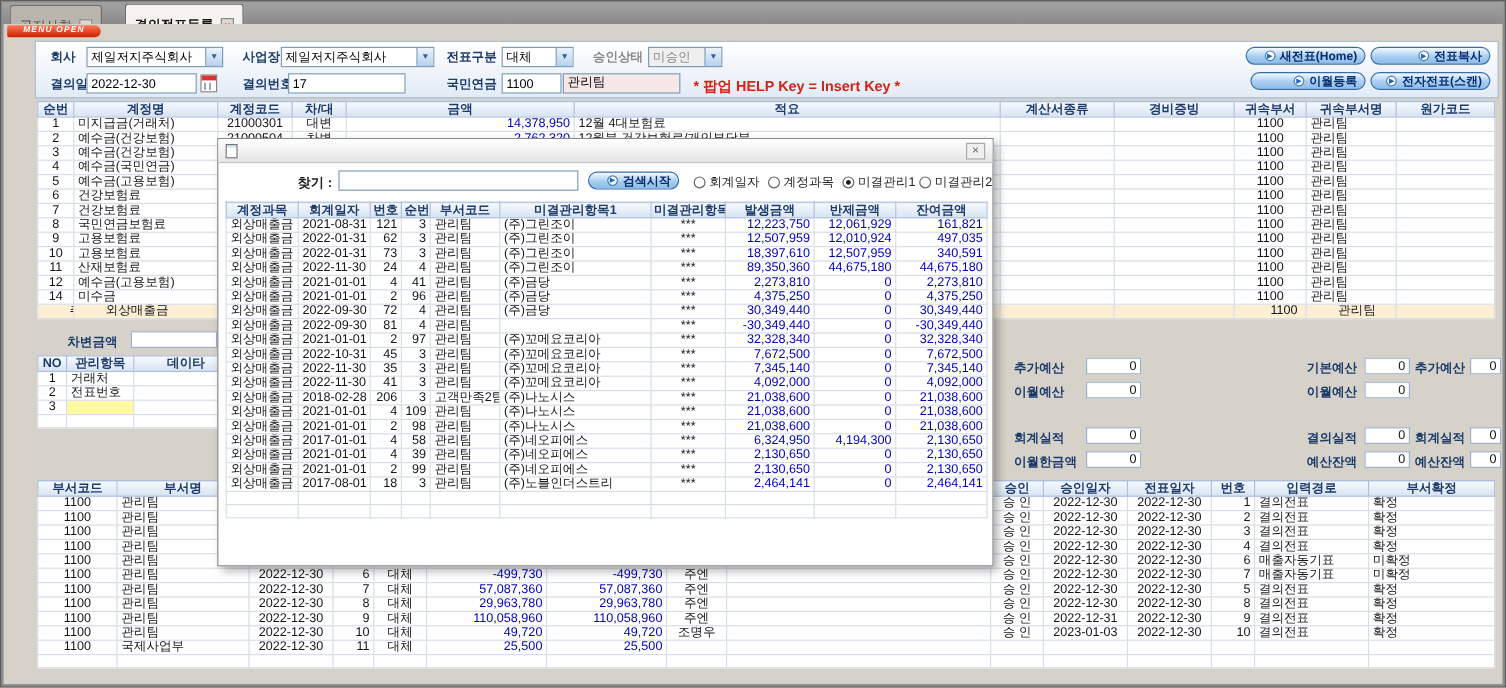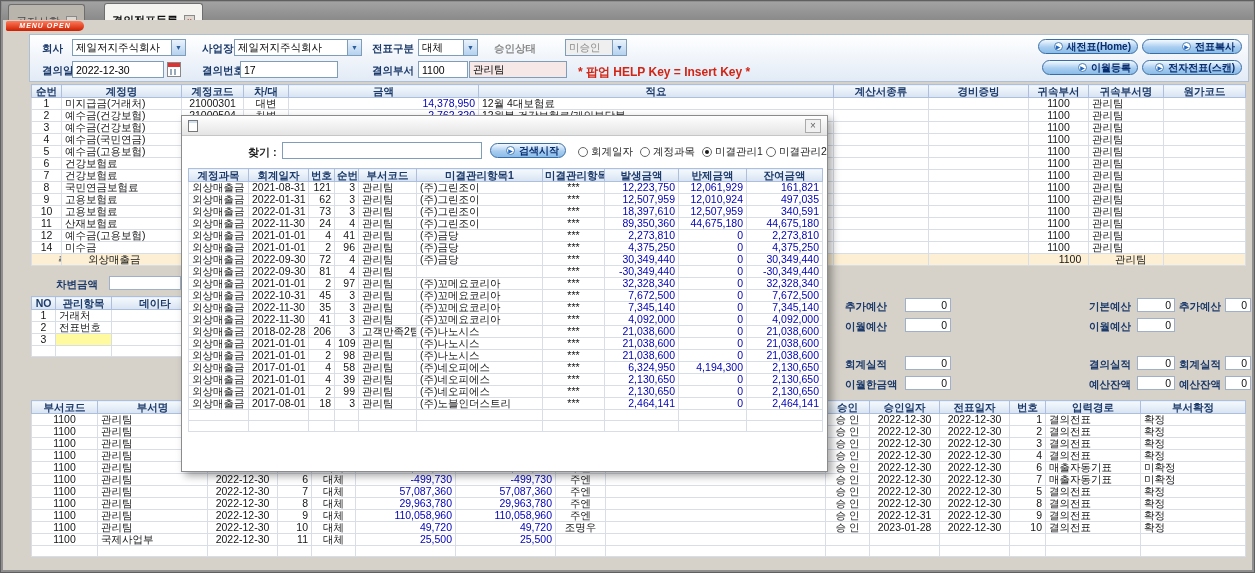--- a/index.html
+++ b/index.html
@@ -13,21 +13,21 @@
 .tab.active{left:102px;top:1px;height:17px;background:#f4f3ef;color:#111;font-weight:bold;}
 .tab-x{display:inline-block;width:11px;height:11px;line-height:10px;text-align:center;font-size:9px;background:#ddd9d1;border:1px solid #8a8a8a;color:#b03030;font-weight:normal;}
 
 .content{position:absolute;left:2px;right:2px;top:19px;bottom:2px;background:#d6d2ca;}
 .menuopen{position:absolute;left:3px;top:1px;width:78px;height:10px;background:linear-gradient(#ff7a5a,#cc1f00);color:#fff;font-size:7px;font-style:italic;font-weight:bold;text-align:center;line-height:10px;border-radius:2px 6px 6px 2px;cursor:pointer;letter-spacing:1px;}
 
 .hp{position:absolute;left:26px;top:14px;width:1220px;height:48px;background:linear-gradient(#ffffff,#e2ebf6);border:1px solid #aebfd4;}
 .hlabel{position:absolute;height:16px;line-height:16px;font-size:10.5px;color:#1c3a6a;font-weight:bold;white-space:nowrap;}
 .hlabel.dis{color:#8a8a8a;}
 .combo{position:absolute;height:17px;background:#fff;border:1px solid #7f9db9;display:flex;align-items:center;padding-left:3px;font-size:10.5px;white-space:nowrap;cursor:pointer;}
-.combo.dis{background:#efefef;color:#888;margin-left:25px;}
+.combo.dis{background:#efefef;color:#888;}
 .combo-btn{margin-left:auto;width:14px;align-self:stretch;background:linear-gradient(#eaf3fc,#b5d2ee);border-left:1px solid #7f9db9;color:#2c5d9e;font-size:7px;display:flex;align-items:center;justify-content:center;}
 .tbox{position:absolute;height:17px;background:#fff;border:1px solid #7f9db9;font-size:10.5px;padding:0 3px;line-height:15px;white-space:nowrap;}
 .tbox.pink{background:#f7e8e8;}
 .helptext{position:absolute;font-size:12px;font-weight:bold;color:#d22515;white-space:nowrap;}
 .cal{position:absolute;width:14px;height:15px;background:#fff;border:1px solid #888;cursor:pointer;}
 .cal:before{content:"";position:absolute;left:0;right:0;top:0;height:4px;background:#d33;}
 .cal:after{content:"";position:absolute;left:2px;right:2px;top:6px;height:6px;background:repeating-linear-gradient(90deg,#9ab 0 2px,#fff 2px 4px);}
 
 .pill{position:absolute;height:15px;border:1px solid #3a6da5;border-radius:8px;background:linear-gradient(#f3faff,#a9cdf0 55%,#8abde8);color:#082d6e;font-weight:bold;font-size:10px;display:flex;align-items:center;justify-content:flex-end;gap:4px;padding:0 6px;cursor:pointer;white-space:nowrap;}
 .dot{display:inline-block;width:9px;height:9px;border-radius:50%;background:#fff;border:1px solid #4a7fb5;color:#1f66c0;font-size:6px;line-height:8px;text-align:center;}
@@ -112,21 +112,21 @@
       <div class="pill" style="left:1112px;top:4px;width:100px">
         <span class="dot">▶</span>
         <span>전표복사</span>
       </div>
 
       <span class="hlabel" style="left:12px;top:27px">결의일자</span>
       <input class="tbox" style="left: 42px; top: 26px; width: 92px;" value="2022-12-30">
       <span class="cal" style="left:137px;top:27px"></span>
       <span class="hlabel" style="left:172px;top:27px">결의번호</span>
       <input class="tbox" style="left: 210px; top: 26px; width: 98px;" value="17">
-      <span class="hlabel" style="left:342px;top:27px">결의부서</span>
+      <span class="hlabel" style="left:342px;top:27px">국민연금</span>
       <input class="tbox" style="left: 388px; top: 26px; width: 50px;" value="1100">
       <span class="tbox pink" style="left:439px;top:26px;width:98px">관리팀</span>
       <span class="helptext" style="left:548px;top:29px">* 팝업 HELP Key = Insert Key *</span>
       <div class="pill" style="left:1012px;top:25px;width:96px">
         <span class="dot">▶</span>
         <span>이월등록</span>
       </div>
       <div class="pill" style="left:1112px;top:25px;width:100px">
         <span class="dot">▶</span>
         <span>전자전표(스캔)</span>
@@ -606,21 +606,21 @@
               <td>1100</td>
               <td>관리팀</td>
               <td>2022-12-30</td>
               <td>10</td>
               <td>대체</td>
               <td>49,720</td>
               <td>49,720</td>
               <td>조명우</td>
               <td></td>
               <td>승 인</td>
-              <td>2023-01-28</td>
+              <td>2023-01-03</td>
               <td>2022-12-30</td>
               <td>10</td>
               <td>결의전표</td>
               <td>확정</td>
             </tr>
             <tr>
               <td>1100</td>
               <td>국제사업부</td>
               <td>2022-12-30</td>
               <td>11</td>

